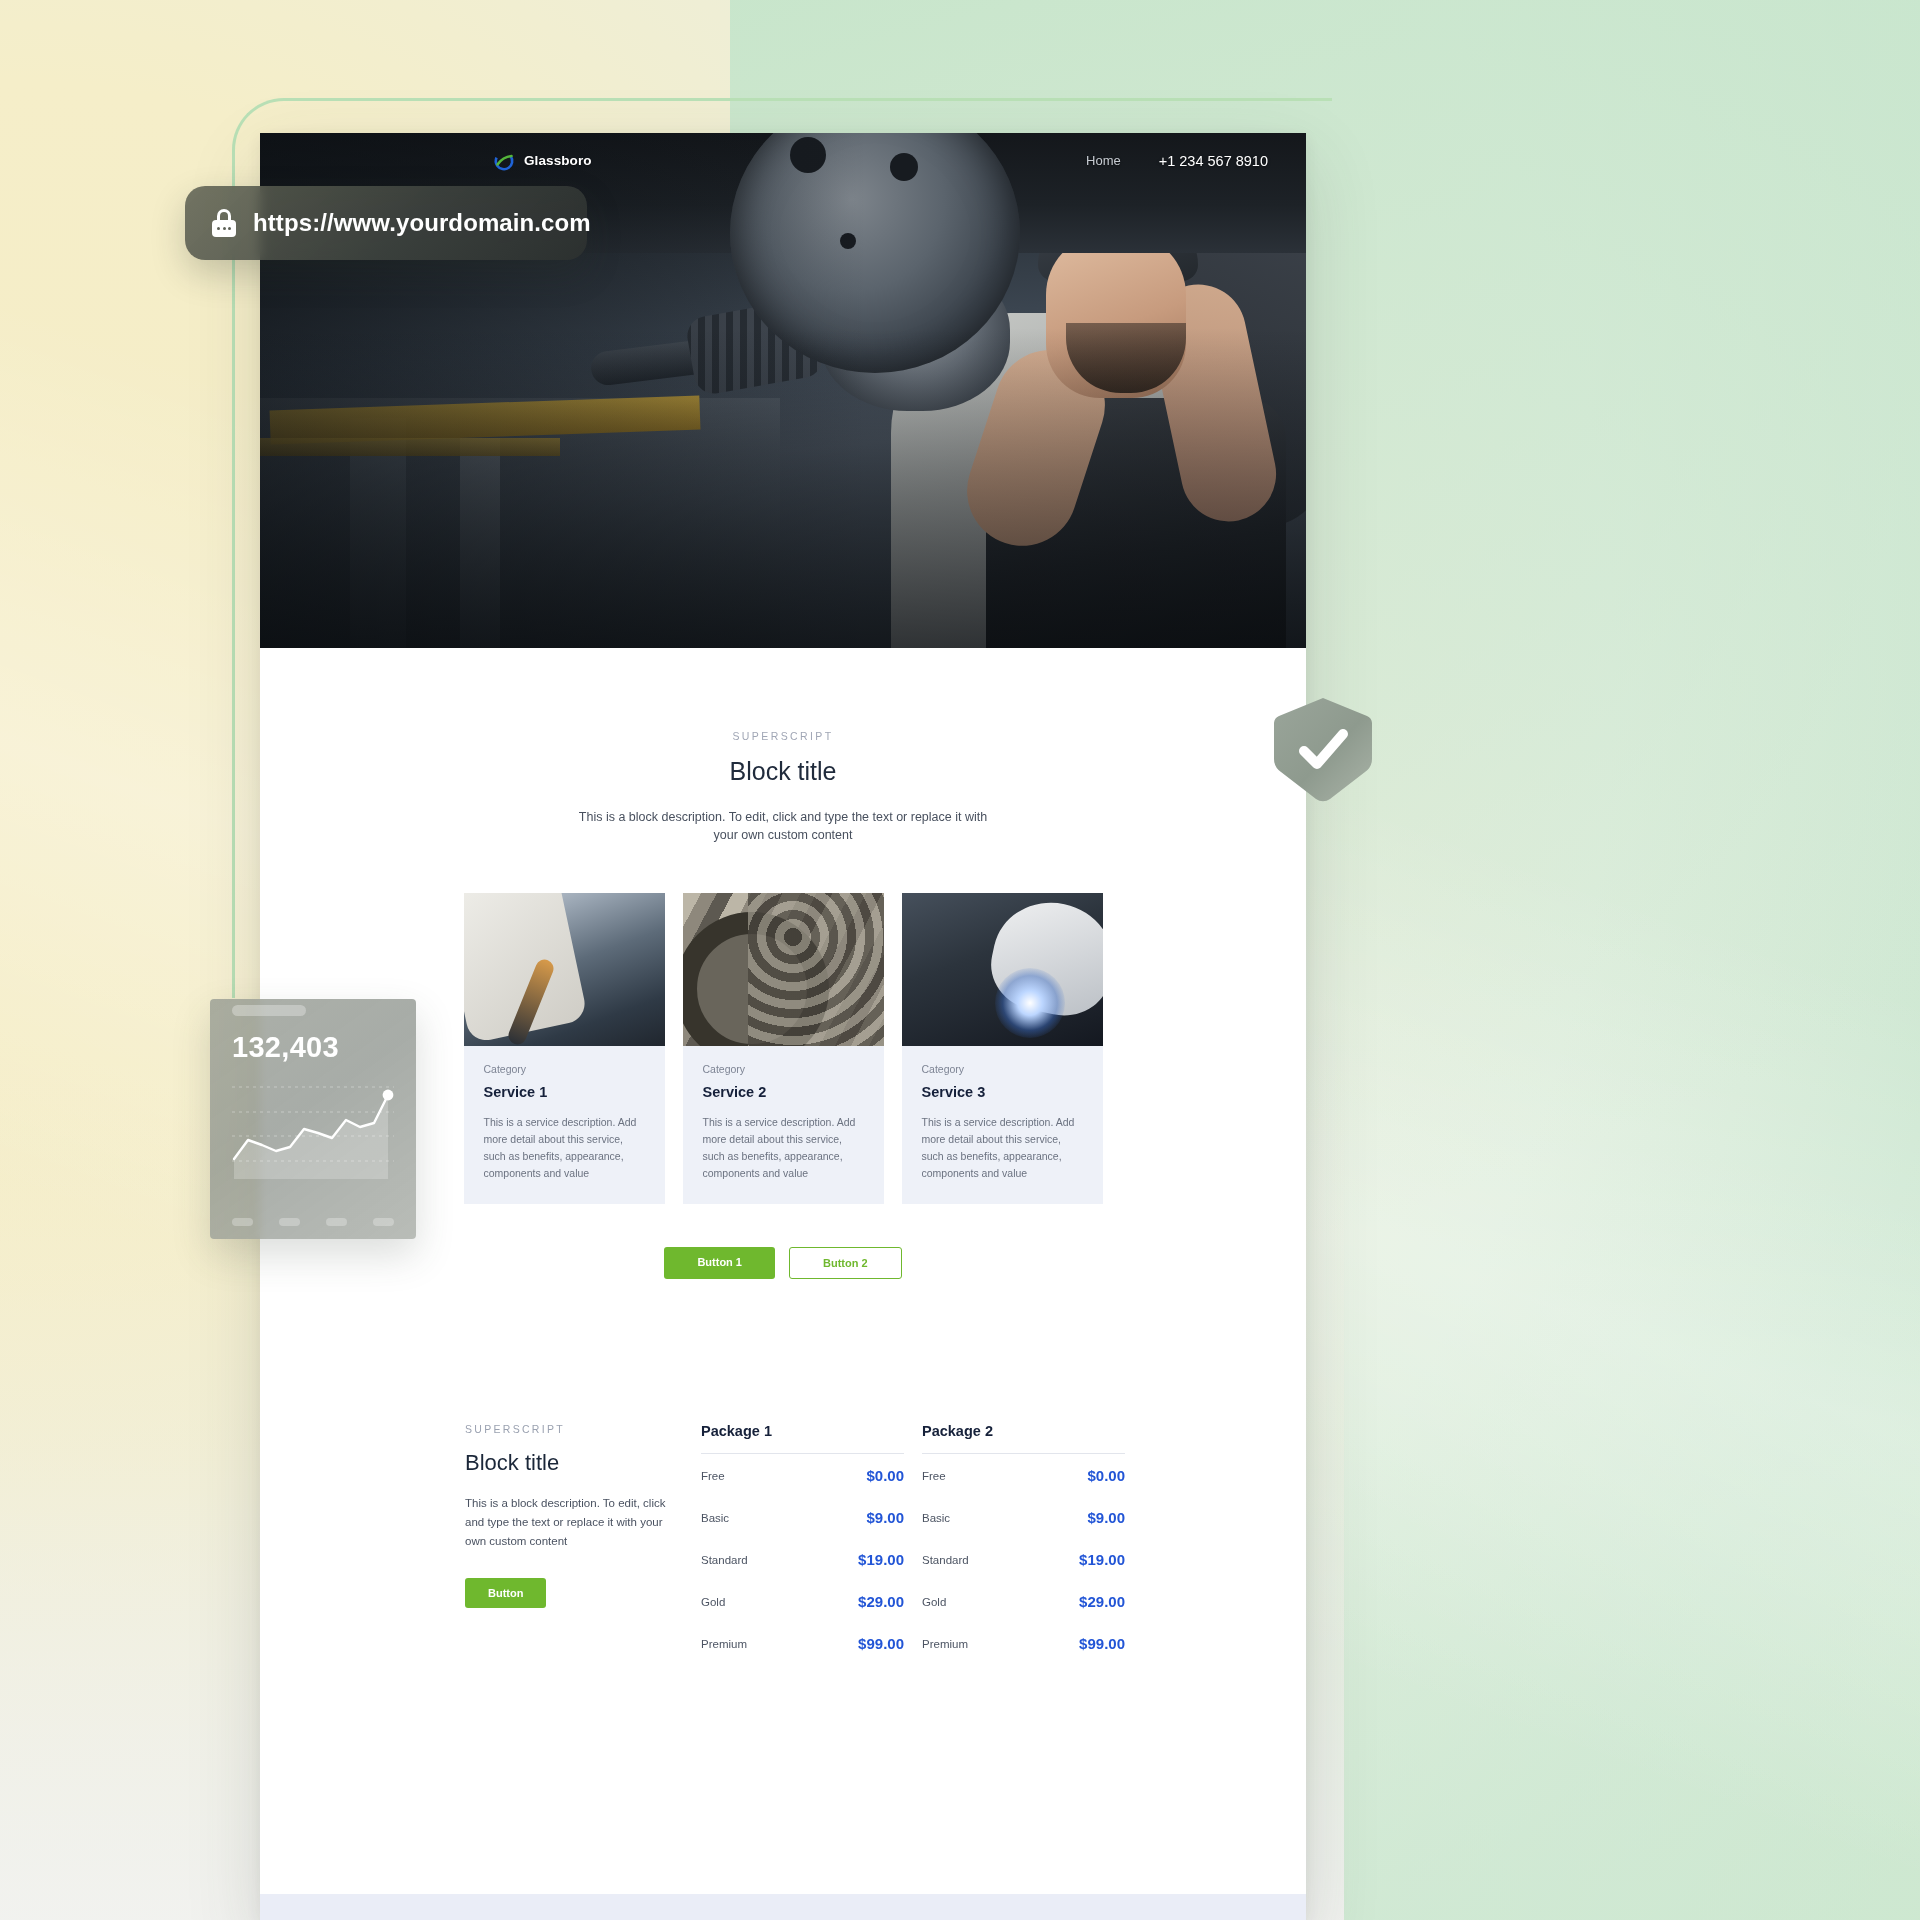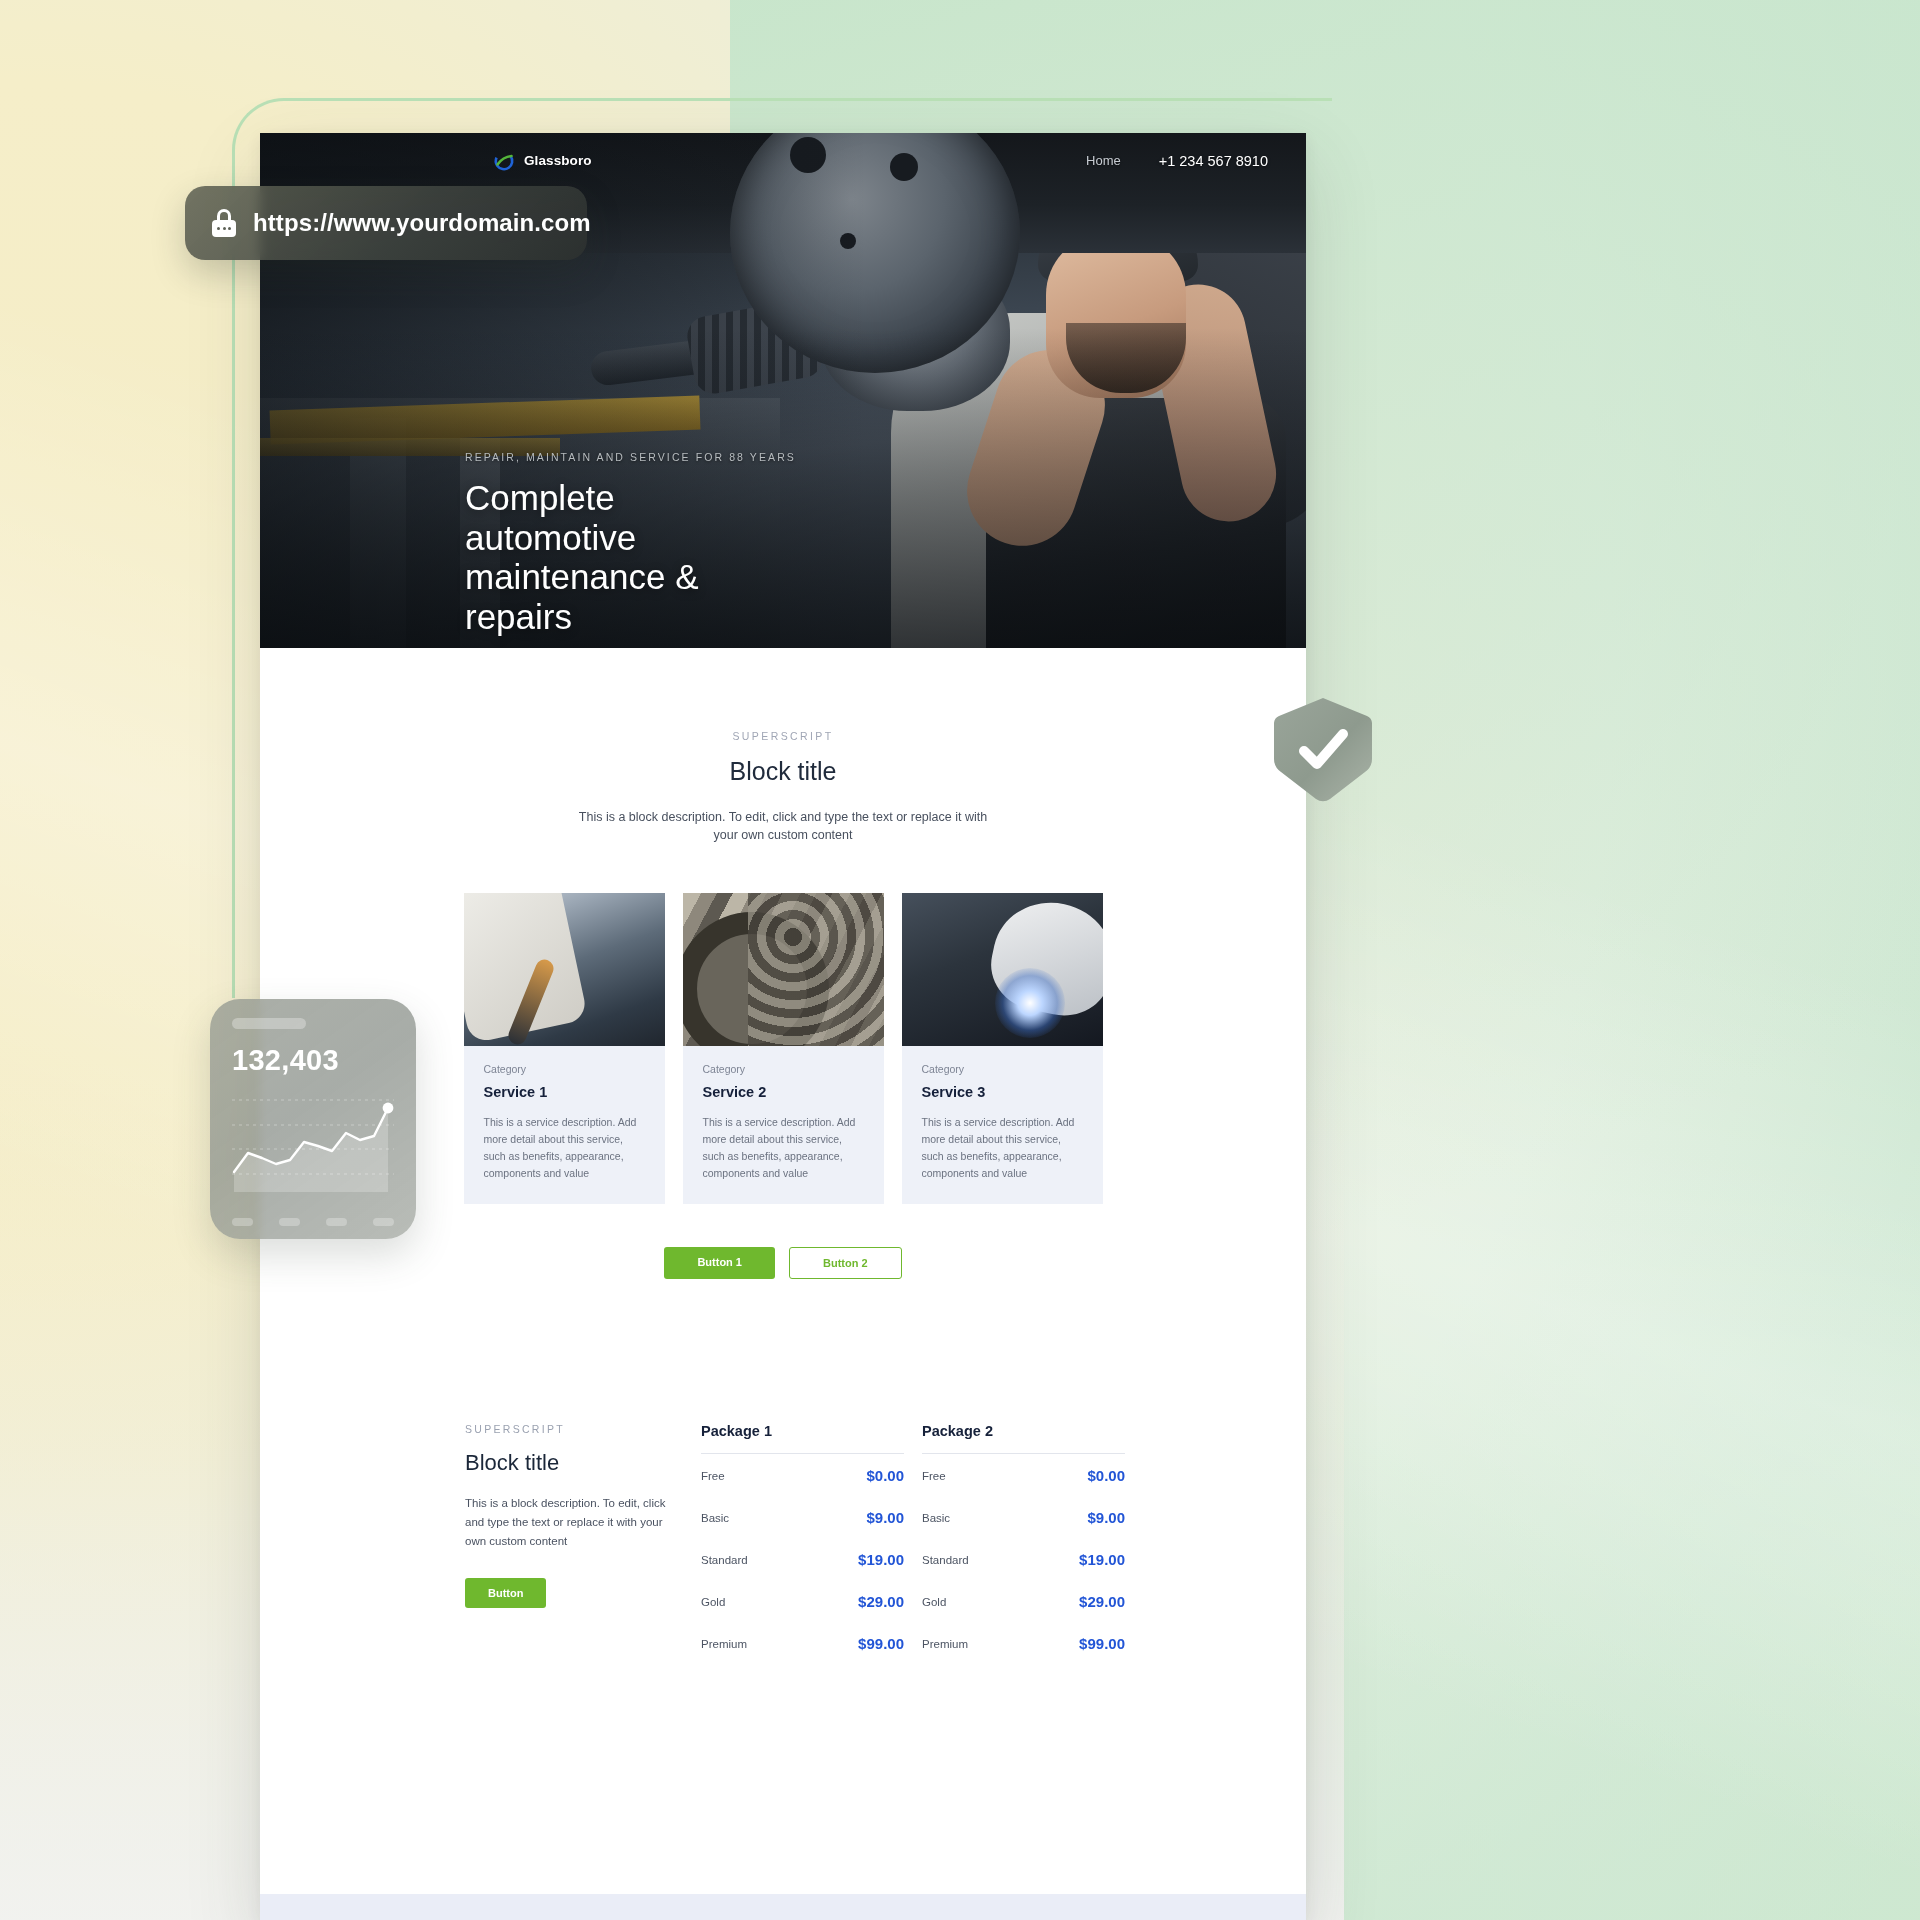--- a/index.html
+++ b/index.html
@@ -215,25 +215,25 @@
   .lock-body{
     position:absolute; left:1px; top:11px; width:24px; height:17px; border-radius:4px; background:#fff;
     display:flex; align-items:center; justify-content:center; gap:2.5px;
   }
   .lock-dot{ width:3px; height:3px; border-radius:50%; background:#5c6055; }
   .url-text{ color:#ffffff; font-size:24px; font-weight:700; letter-spacing:.1px; }
 
   
   .stats-card{
     position:absolute; left:210px; top:999px; width:206px; height:240px;
-    border-radius:30px;
+    border-radius:4px;
     background:linear-gradient(145deg, rgba(150,155,146,0.80) 0%, rgba(143,149,143,0.78) 45%, rgba(158,163,156,0.72) 100%);
     backdrop-filter:blur(5px);
     box-shadow:0 16px 38px rgba(60,70,60,0.18);
-    padding:19px 22px 0;
+    padding:6px 22px 0;
     overflow:hidden;
   }
   .sc-bar{ width:74px; height:11px; border-radius:6px; background:rgba(255,255,255,0.30); }
   .sc-value{ color:#ffffff; font-size:29px; font-weight:bold; margin-top:15px; letter-spacing:.3px; }
   .sc-chart{ position:relative; margin-top:15px; height:100px; }
   .sc-chart svg{ display:block; }
   .sc-ticks{ position:absolute; left:22px; right:22px; bottom:13px; display:flex; justify-content:space-between; }
   .sc-tick{ width:21px; height:8px; border-radius:4px; background:rgba(255,255,255,0.28); }
 
   
@@ -289,25 +289,20 @@
             </svg>
           </span>
           <span class="brand-name">Glassboro</span>
         </div>
         <div class="nav-right">
           <a class="nav-link">Home</a>
           <span class="nav-phone">+1 234 567 8910</span>
         </div>
       </div>
 
-      <div class="hero-copy">
-        <div class="hero-super">REPAIR, MAINTAIN AND SERVICE FOR 88 YEARS</div>
-        <div class="hero-title">Complete automotive maintenance &amp; repairs</div>
-
-      </div>
     </div>
   </div>
 
   <div class="section">
     <div class="block-head">
       <div class="superscript">SUPERSCRIPT</div>
       <div class="block-title">Block title</div>
       <div class="block-desc">This is a block description. To edit, click and type the text or replace it with your own custom content</div>
     </div>
 

